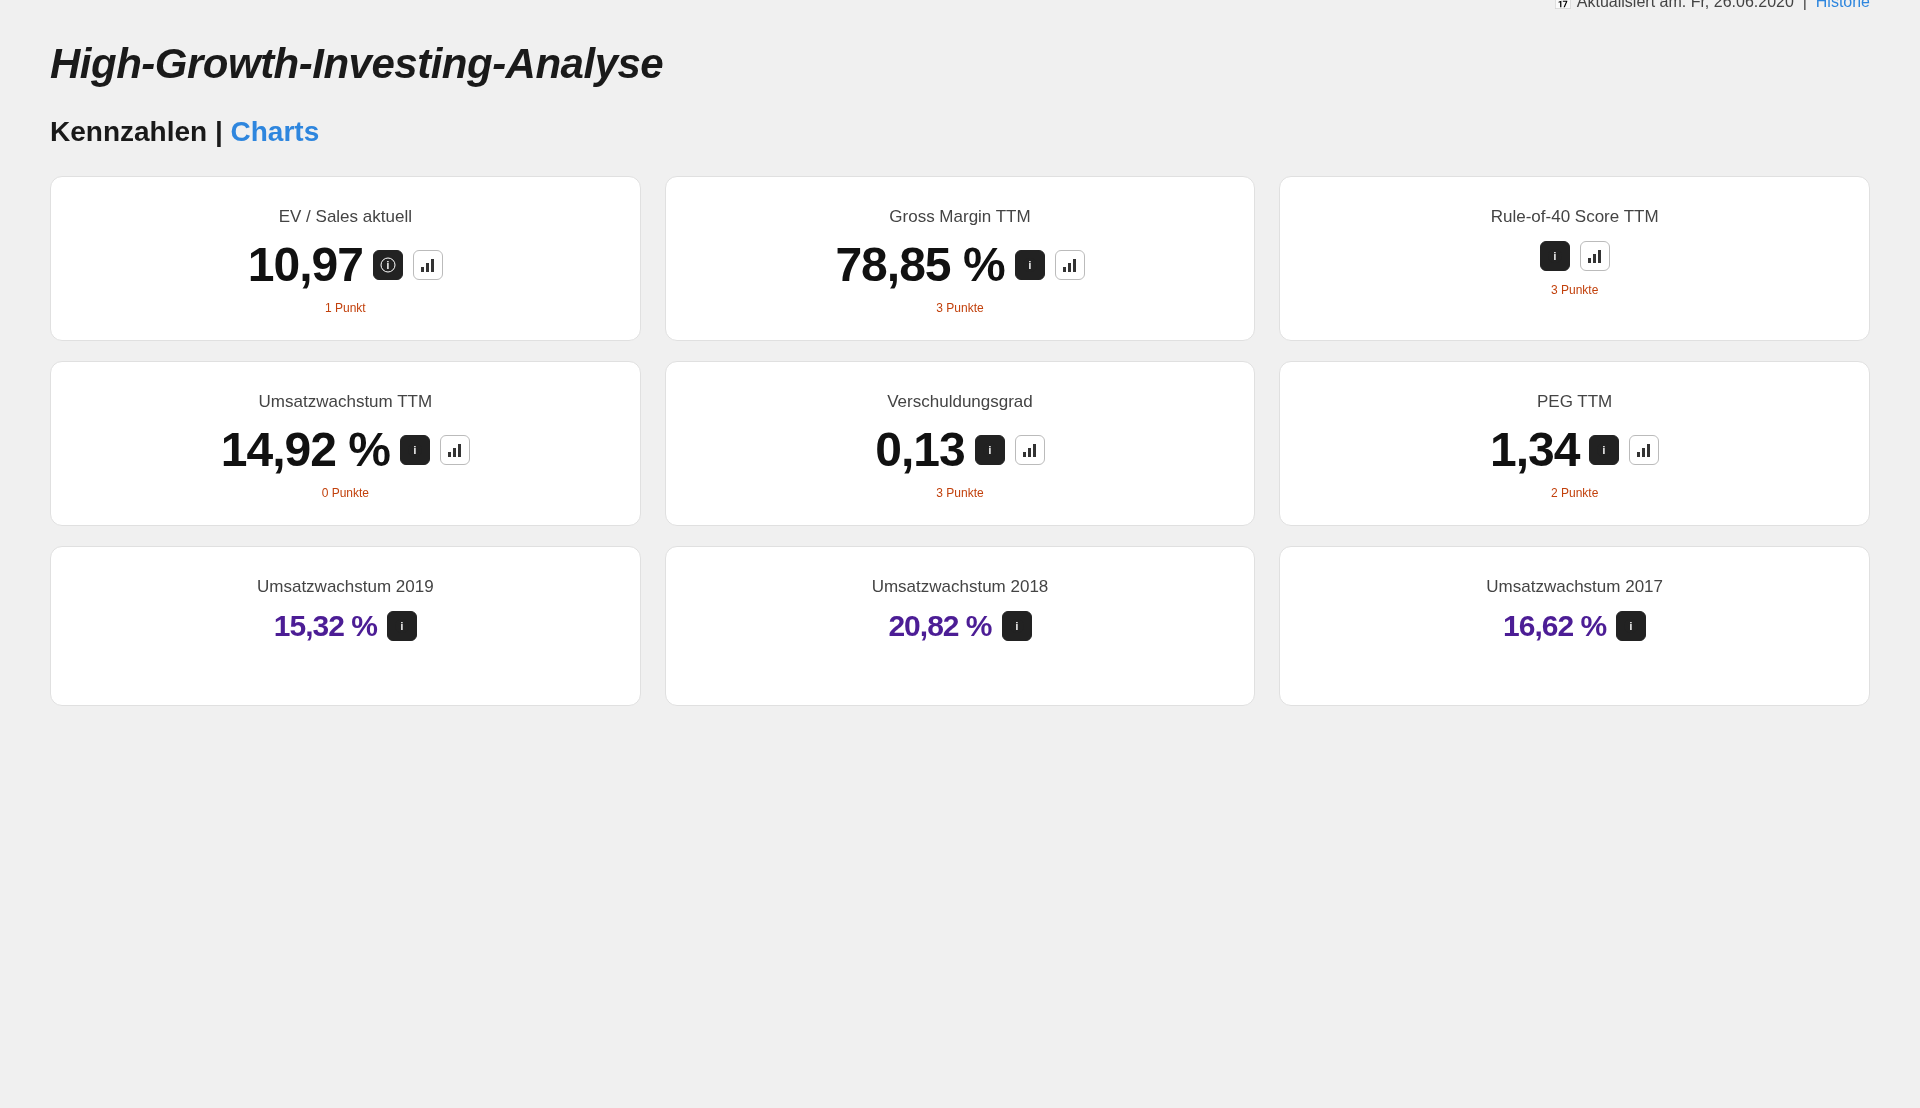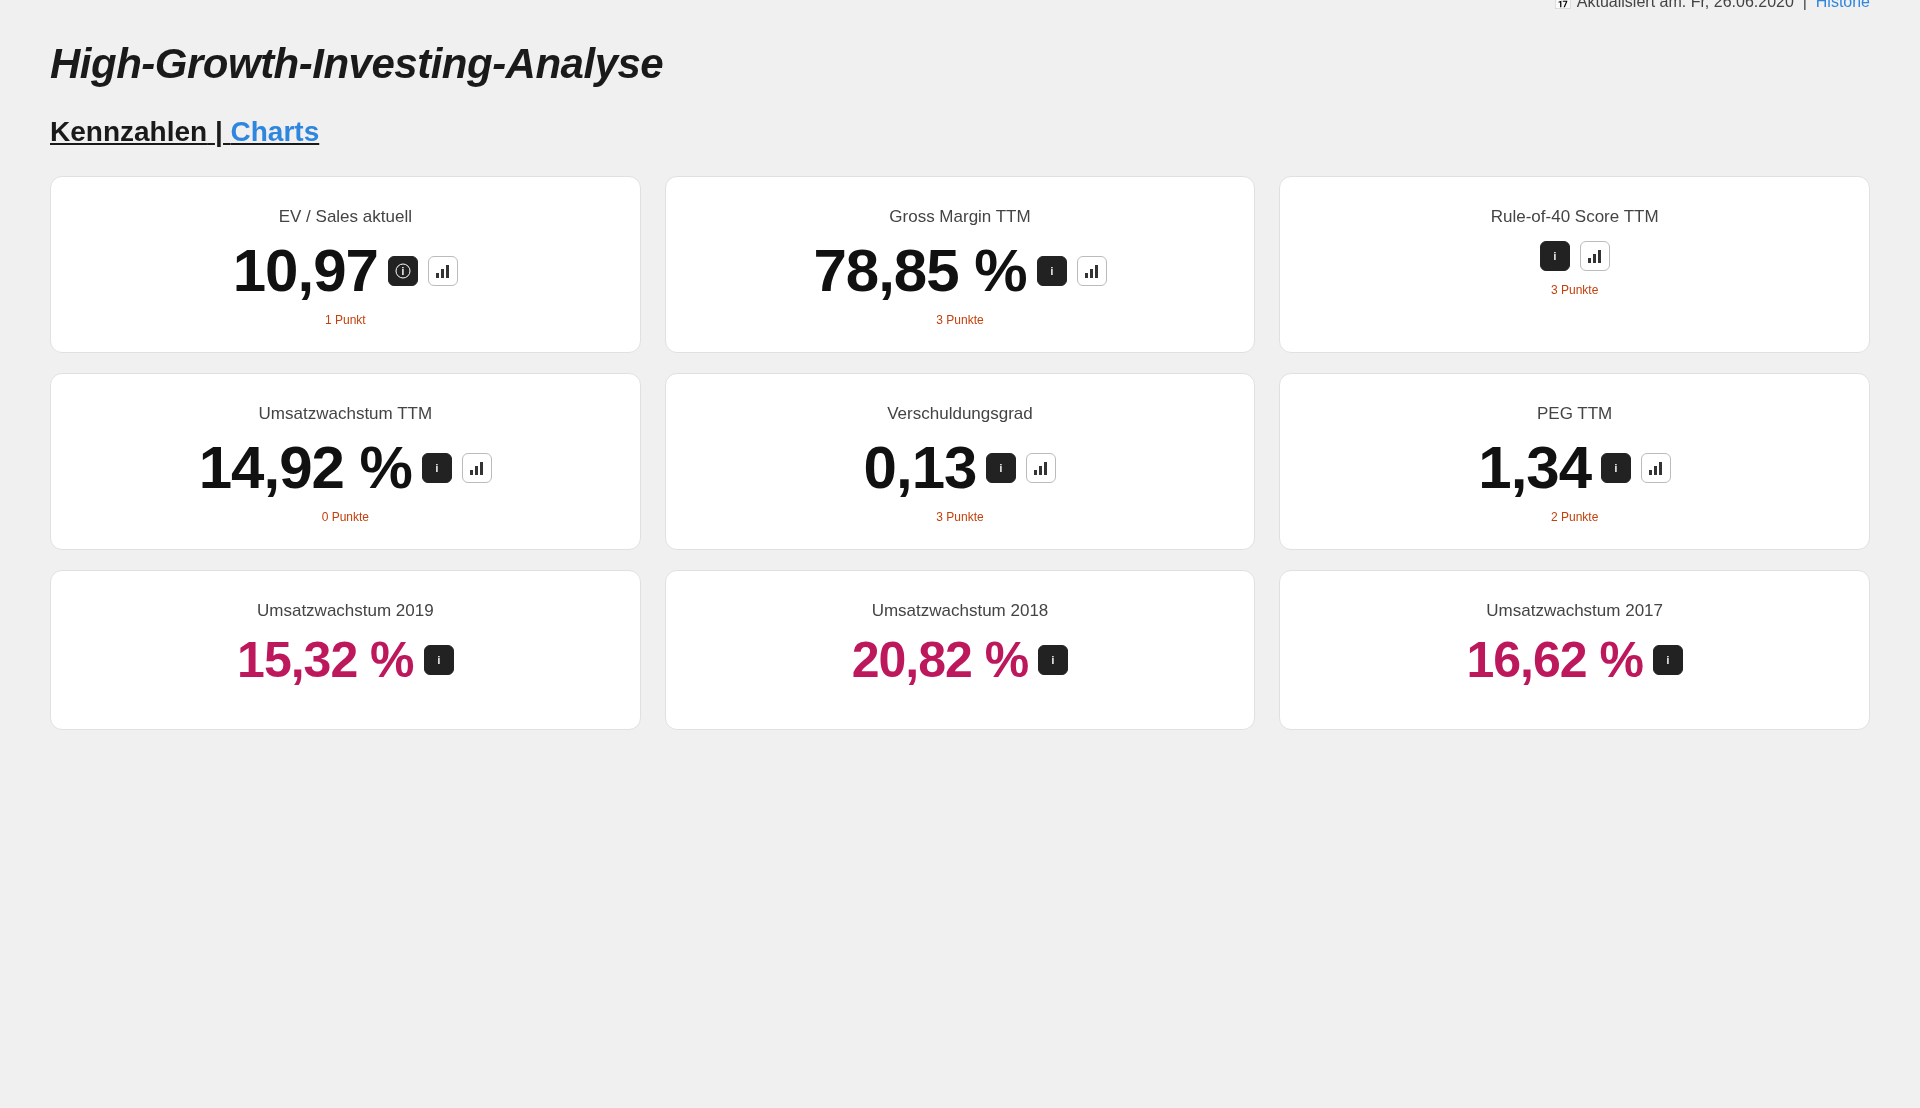--- a/index.html
+++ b/index.html
@@ -28,21 +28,20 @@
     .update-bar a {
       color: #2e86de;
       text-decoration: none;
     }
     .section-header {
       font-size: 28px;
       font-weight: 600;
       color: #1a1a1a;
       margin-bottom: 28px;
       margin-top: 20px;
-      text-decoration: underline;
     }
     .section-header .charts-link {
       color: #2e86de;
       cursor: pointer;
       font-weight: 600;
     }
     .cards-grid {
       display: grid;
       grid-template-columns: repeat(3, 1fr);
       gap: 24px;
@@ -66,30 +65,30 @@
       text-align: center;
       font-weight: 400;
     }
     .card-value-row {
       display: flex;
       align-items: center;
       gap: 10px;
       margin-bottom: 12px;
     }
     .card-value {
-      font-size: 60px;
+      font-size: 48px;
       font-weight: 800;
       color: #111;
       letter-spacing: -1px;
       line-height: 1;
     }
     .card-value-sm {
-      font-size: 50px;
+      font-size: 30px;
       font-weight: 800;
-      color: #be185d;
+      color: #4c1d95;
       letter-spacing: -1px;
       line-height: 1;
     }
     .icon-btn {
       display: inline-flex;
       align-items: center;
       justify-content: center;
       width: 30px;
       height: 30px;
       border-radius: 6px;

